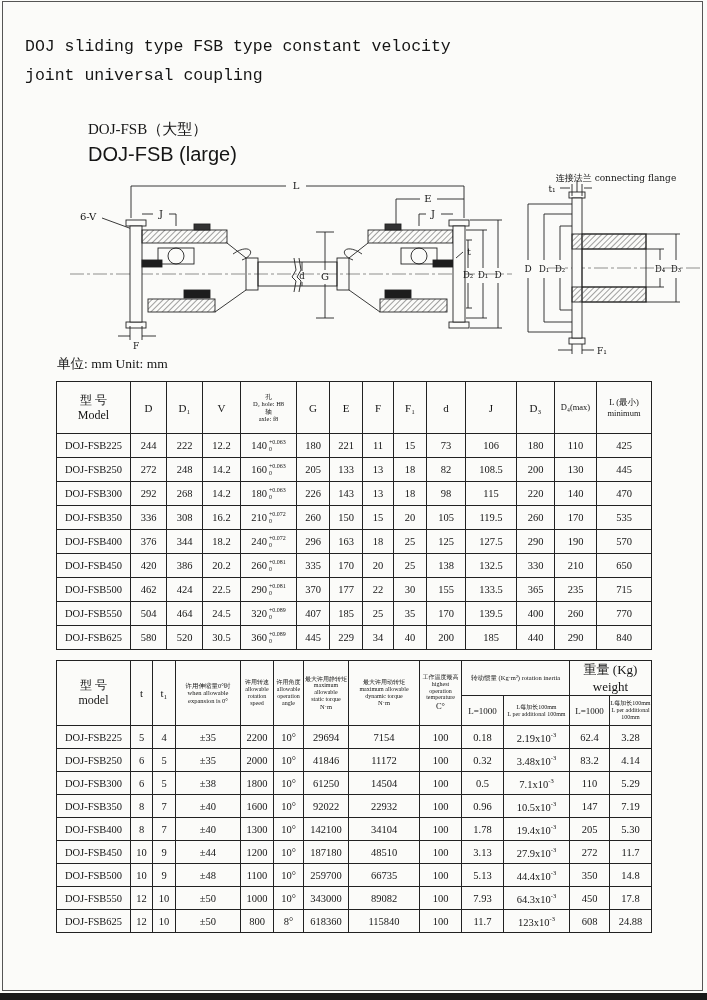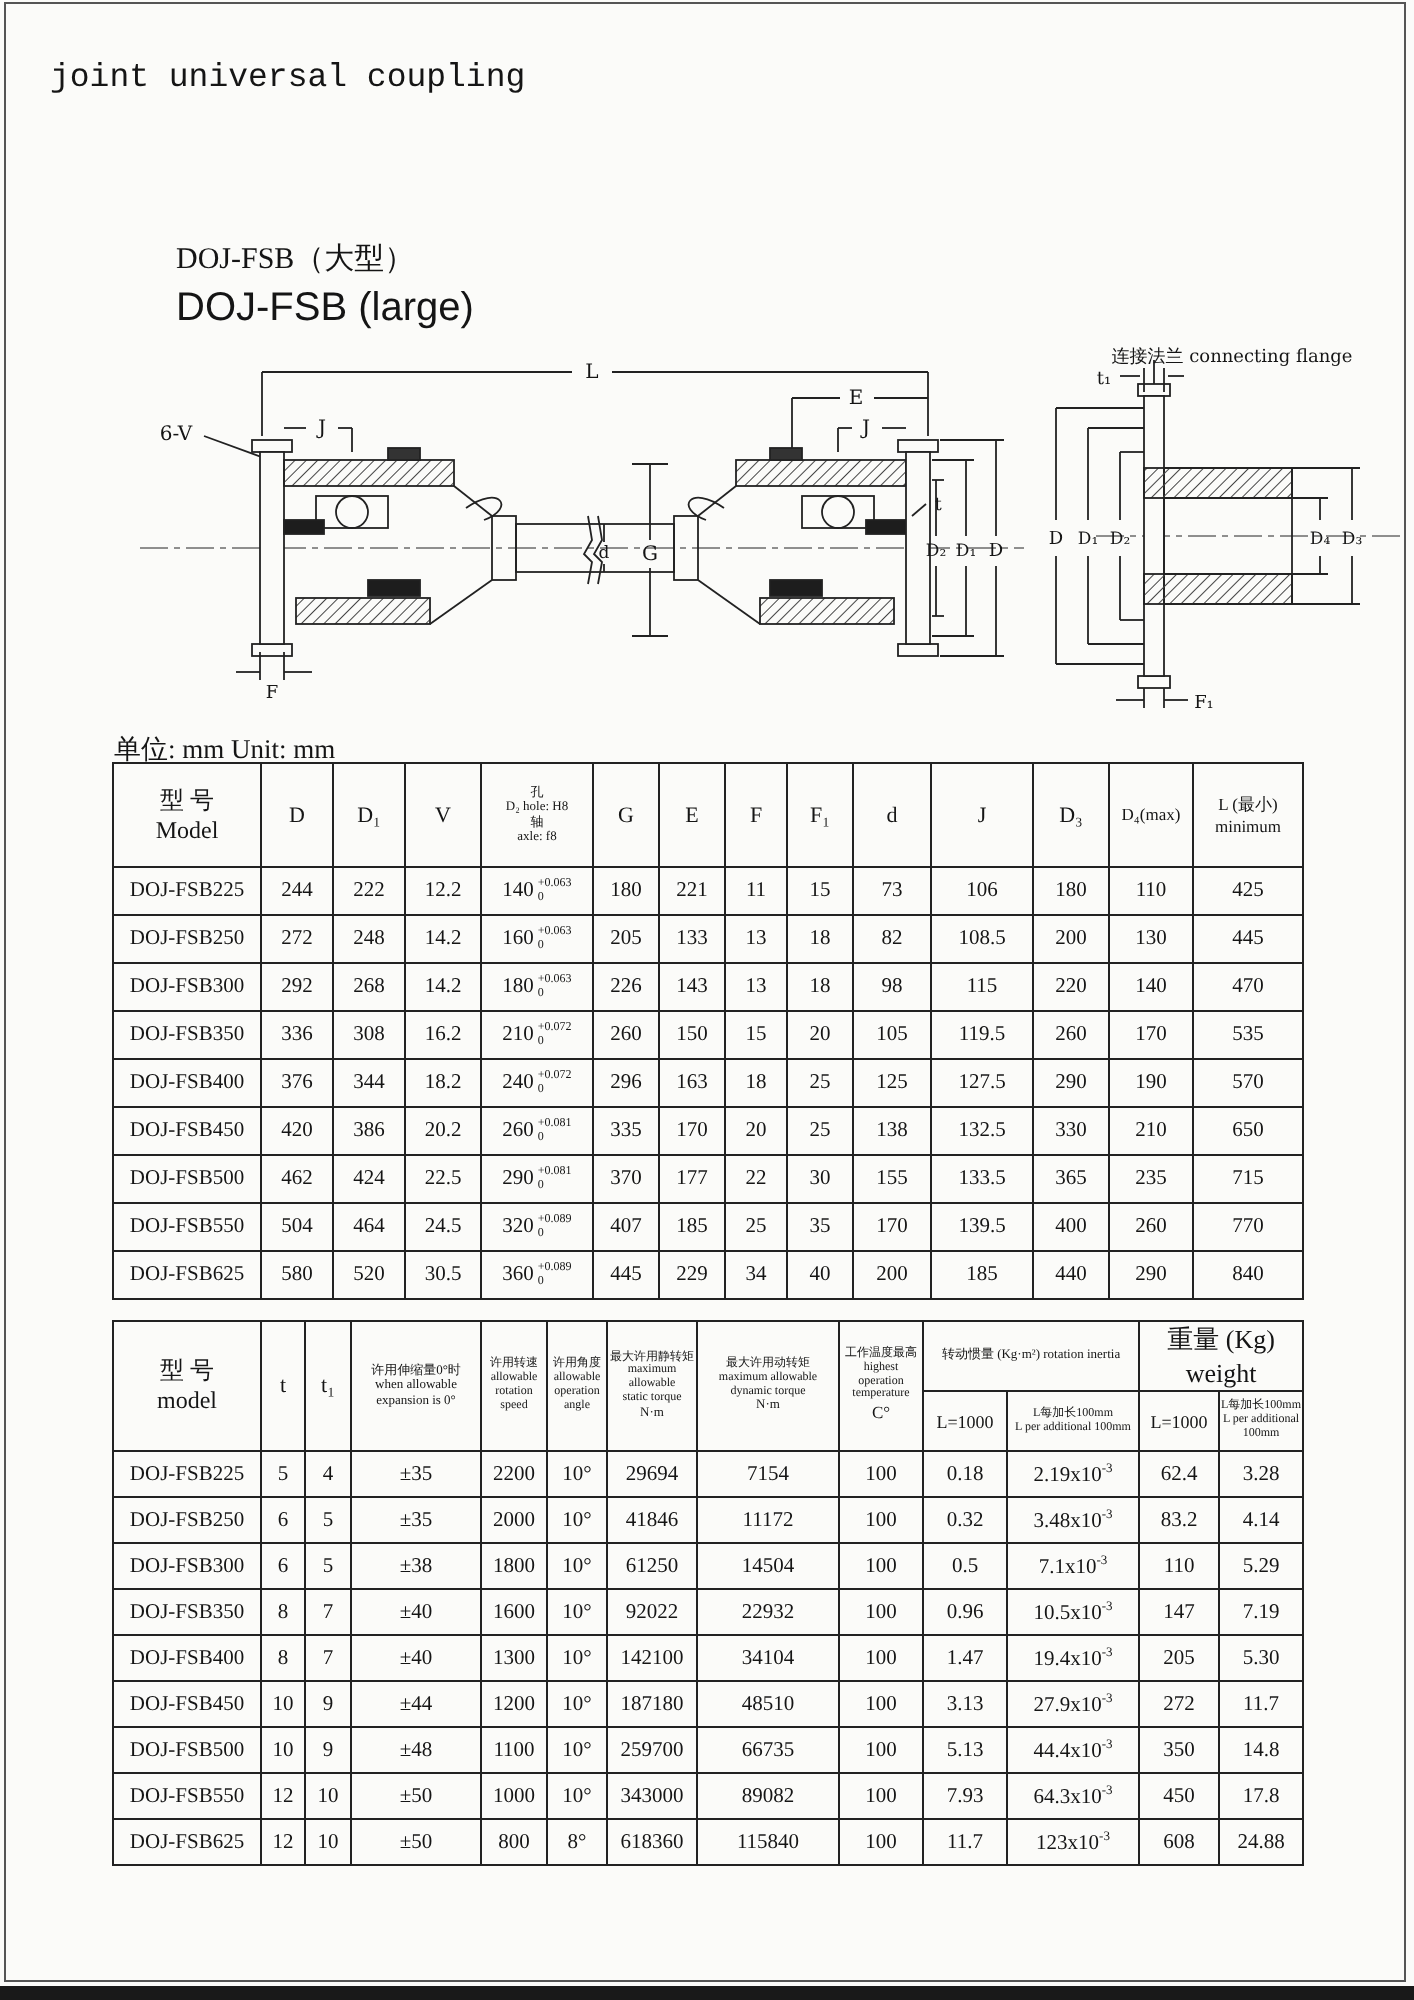--- a/index.html
+++ b/index.html
@@ -16,21 +16,21 @@
               font-family:"Liberation Sans","DejaVu Sans",sans-serif; }
   .title-en { font-size:16.5px; margin-top:8px; line-height:29px; white-space:pre;
               font-family:"Liberation Mono","DejaVu Sans Mono",monospace; }
   .subtitle-block { position:absolute; left:88px; top:120px; }
   .subtitle-cn { font-size:15px; }
   .subtitle-en { font-size:20px; margin-top:4px;
                  font-family:Liberation Sans, sans-serif; }
 
   #drawing { position:absolute; left:0; top:168px; }
 
-  .unit-label { position:absolute; left:57px; top:366px; font-size:13.5px; }
+  .unit-label { position:absolute; left:57px; top:355px; font-size:13.5px; }
 
   table { border-collapse:collapse; table-layout:fixed; position:absolute; left:56px; background:transparent; }
   #table1 { top:381px; width:595px; }
   #table2 { top:660px; width:595px; }
   th, td { border:1px solid #222; text-align:center; vertical-align:middle;
            padding:0; font-weight:normal; overflow:hidden; }
   #table1 thead tr { height:52px; }
   #table1 tbody tr { height:24px; }
   #table2 thead tr.r1 { height:34px; }
   #table2 thead tr.r2 { height:30px; }
@@ -49,20 +49,21 @@
   .tol-s { display:inline-flex; flex-direction:column; font-size:6px; line-height:6.5px; text-align:left; }
   tbody td sup { font-size:6.5px; }
 </style>
 </head>
 <body>
 
 <div class="frame"></div>
 <div class="bottom-strip"></div>
 
 <div class="title-block">
+  <div class="title-en">DOJ sliding type FSB type constant velocity</div>
   <div class="title-en" style="margin-top:0;">joint universal coupling</div>
 </div>
 
 <div class="subtitle-block">
   <div class="subtitle-cn">DOJ-FSB（大型）</div>
   <div class="subtitle-en">DOJ-FSB (large)</div>
 </div>
 
 <svg id="drawing" width="707" height="205" viewBox="0 0 707 205">
   <defs>
@@ -615,21 +616,21 @@
       <tr>
         <td>DOJ-FSB400</td>
         <td>8</td>
         <td>7</td>
         <td>±40</td>
         <td>1300</td>
         <td>10°</td>
         <td>142100</td>
         <td>34104</td>
         <td>100</td>
-        <td>1.47</td>
+        <td>1.78</td>
         <td><span>19.4x10</span><sup>-3</sup></td>
         <td>205</td>
         <td>5.30</td>
       </tr>
       <tr>
         <td>DOJ-FSB450</td>
         <td>10</td>
         <td>9</td>
         <td>±44</td>
         <td>1200</td>

